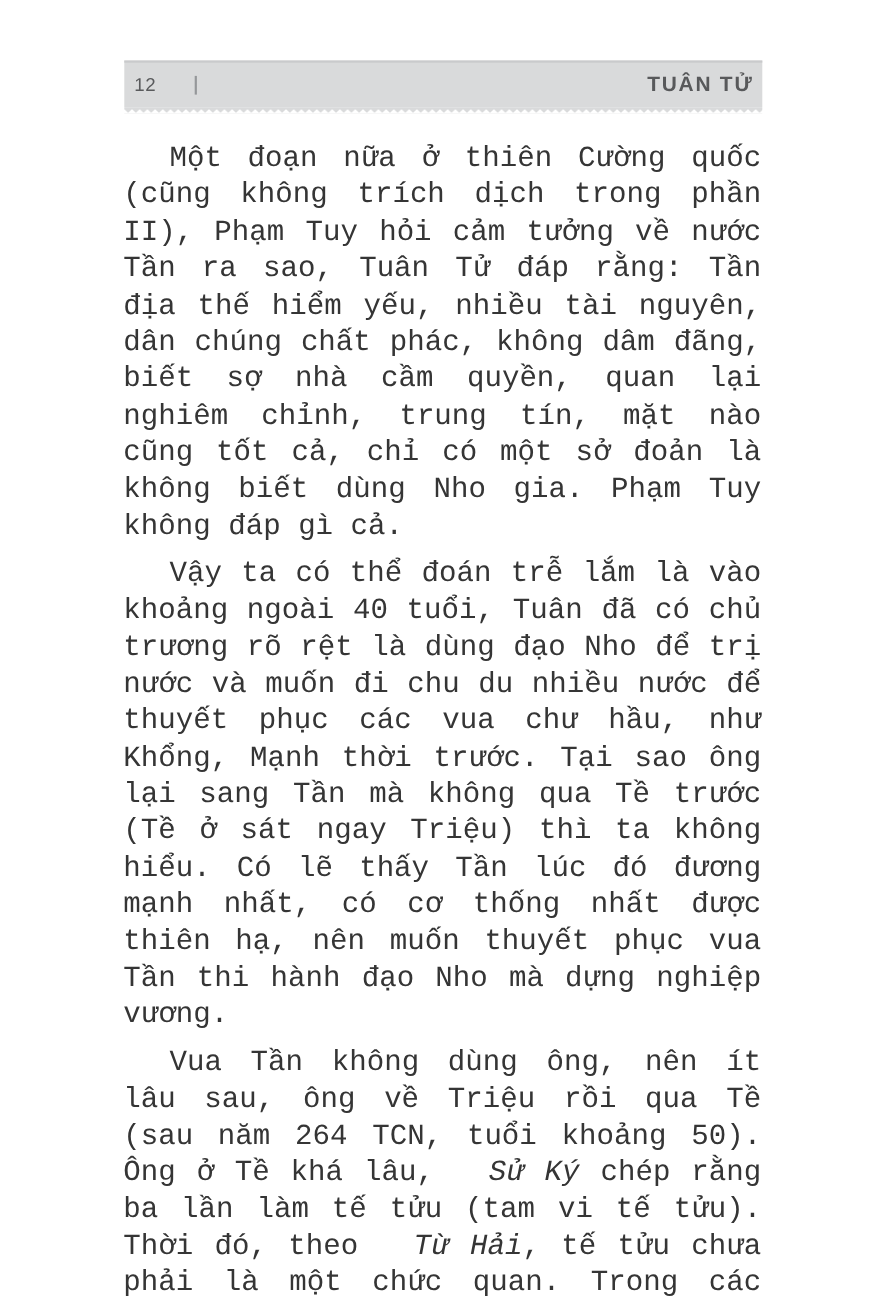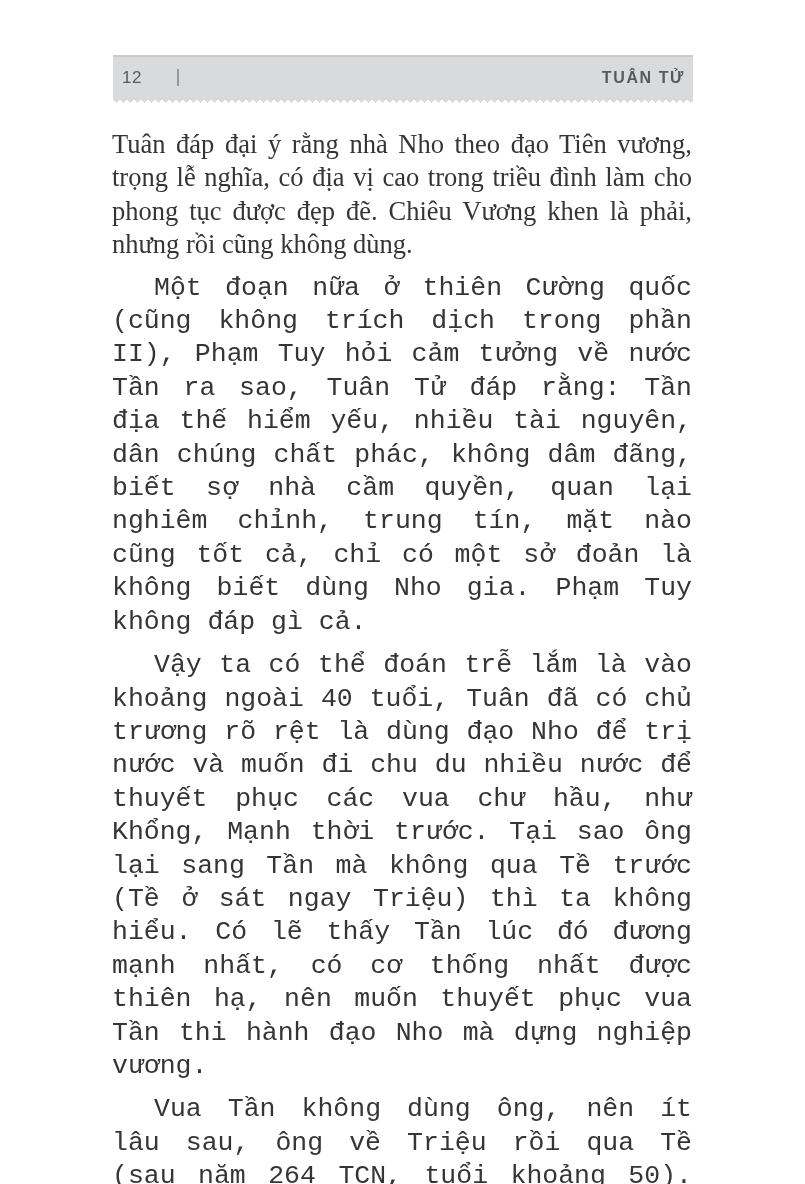--- a/index.html
+++ b/index.html
@@ -44,21 +44,21 @@
   }
   .divider {
     display: inline-block;
     width: 2px;
     height: 17px;
     background: #95979a;
     margin-left: 9px;
   }
   .running-title {
     font-family: "Liberation Sans", sans-serif;
-    font-size: 16px;
+    font-size: 19px;
     font-weight: 700;
     letter-spacing: 1.6px;
     color: #58595b;
   }
   
   .zigzag {
     position: absolute;
     left: 113px;
     top: 98px;
     width: 580px;
@@ -100,19 +100,18 @@
       <div class="band-left">
         <span class="pagenum">12</span>
         <span class="divider"></span>
       </div>
       <span class="running-title">TUÂN TỬ</span>
     </div>
     <div class="zigzag"></div>
   </header>
 
   <main class="body-text">
-      <p>Tuân đáp đại ý rằng nhà Nho theo đạo Tiên vương, trọng lễ nghĩa, có địa vị cao trong triều đình làm cho phong tục được đẹp đẽ. Chiêu Vương khen là phải, nhưng rồi cũng không dùng.</p>
       <p class="indent">Một đoạn nữa ở thiên Cường quốc (cũng không trích dịch trong phần II), Phạm Tuy hỏi cảm tưởng về nước Tần ra sao, Tuân Tử đáp rằng: Tần địa thế hiểm yếu, nhiều tài nguyên, dân chúng chất phác, không dâm đãng, biết sợ nhà cầm quyền, quan lại nghiêm chỉnh, trung tín, mặt nào cũng tốt cả, chỉ có một sở đoản là không biết dùng Nho gia. Phạm Tuy không đáp gì cả.</p>
       <p class="indent">Vậy ta có thể đoán trễ lắm là vào khoảng ngoài 40 tuổi, Tuân đã có chủ trương rõ rệt là dùng đạo Nho để trị nước và muốn đi chu du nhiều nước để thuyết phục các vua chư hầu, như Khổng, Mạnh thời trước. Tại sao ông lại sang Tần mà không qua Tề trước (Tề ở sát ngay Triệu) thì ta không hiểu. Có lẽ thấy Tần lúc đó đương mạnh nhất, có cơ thống nhất được thiên hạ, nên muốn thuyết phục vua Tần thi hành đạo Nho mà dựng nghiệp vương.</p>
       <p class="indent">Vua Tần không dùng ông, nên ít lâu sau, ông về Triệu rồi qua Tề (sau năm 264 TCN, tuổi khoảng 50). Ông ở Tề khá lâu, <i>Sử Ký</i> chép rằng ba lần làm tế tửu (tam vi tế tửu). Thời đó, theo <i>Từ Hải</i>, tế tửu chưa phải là một chức quan. Trong các buổi tế lễ, hễ người nào tuổi cao, được trọng vọng thì lãnh việc dâng rượu cúng trước hết. Vậy có lẽ là Tuân cũng chỉ được kính trọng – chẳng hạn ngang hàng với đại phu thôi – chứ không được giao phó một chức vụ gì quan trọng cả.</p>
     </main>
 
 </div>
 
 </body></html>

